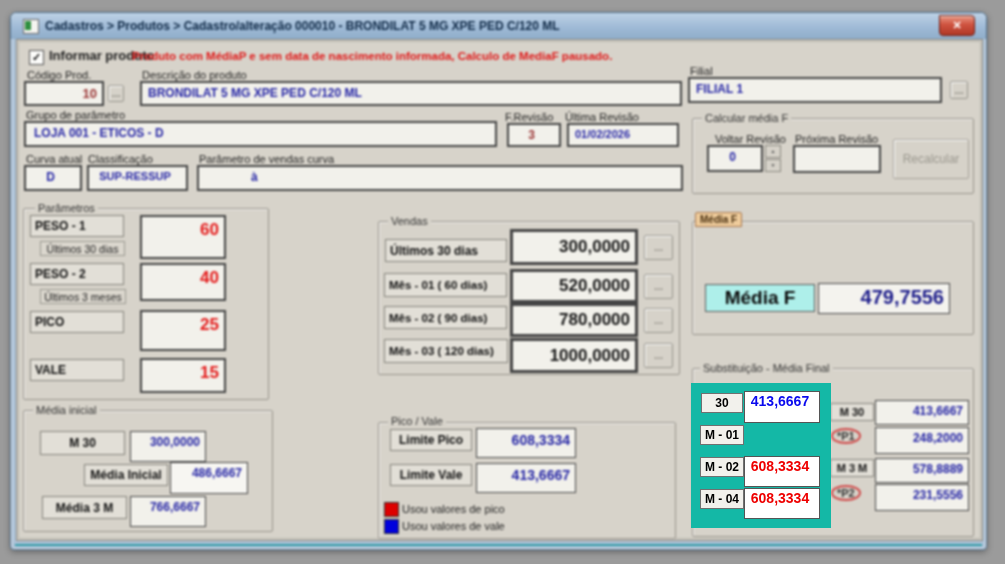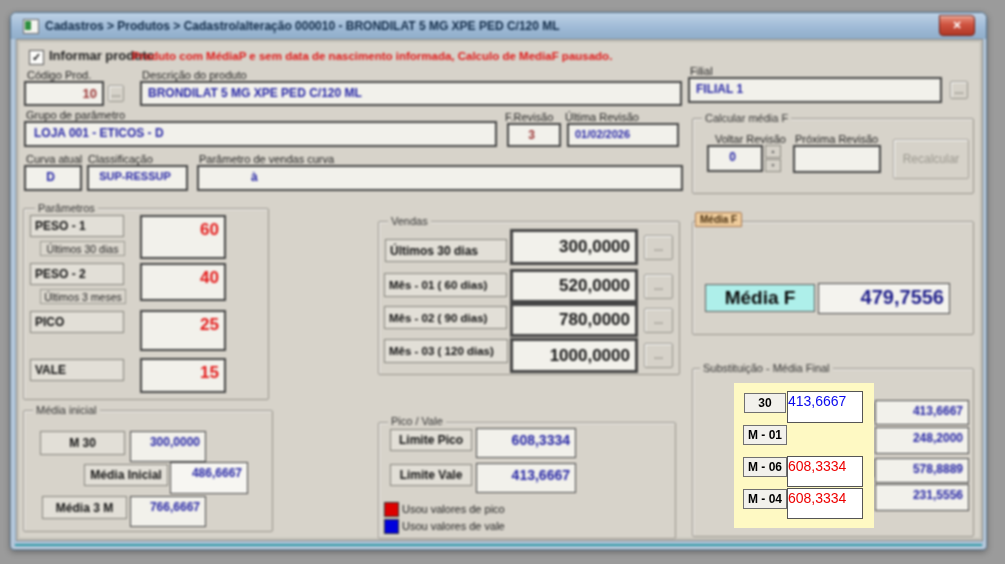--- a/index.html
+++ b/index.html
@@ -50,25 +50,25 @@
   .red-big{color:#e41a1a;font-size:17px;}
   .black-big{color:#151515;font-size:17px;}
   .legend-sq{position:absolute;width:13px;height:13px;border:1px solid #333;}
   .tab{position:absolute;background:#efcc9c;border:1px solid #a87850;font-size:10px;font-weight:bold;
     color:#4a3010;padding:1px 4px;border-radius:2px 2px 0 0;}
   .cyanbox{position:absolute;background:#aeefea;border:1px solid #5a5a5a;display:flex;align-items:center;
     justify-content:center;font-size:19px;font-weight:bold;color:#0a0a0a;box-sizing:border-box;}
   .ellipse{display:inline-block;border:2px solid #cf4848;border-radius:50%;padding:0 4px;
     font-weight:bold;font-size:11px;color:#333;background:transparent;}
   
-  .spotlight{position:absolute;left:691px;top:383px;width:140px;height:145px;background:#fef9c3;z-index:10;margin-left:43px;}
+  .spotlight{position:absolute;left:691px;top:383px;width:140px;height:145px;background:#14b8a6;z-index:10;}
   .sp-label{position:absolute;background:#f2f1ec;border:1px solid #707070;box-sizing:border-box;
     font-weight:bold;font-size:12px;color:#000;display:flex;align-items:center;justify-content:center;}
   .sp-field{position:absolute;background:#fff;border:1px solid #555;box-sizing:border-box;}
-  .sp-field span{display:block;text-align:left;padding:1px 4px 0 0;font-weight:normal;font-size:14px;}
+  .sp-field span{display:block;text-align:center;padding:1px 4px 0 0;font-weight:bold;font-size:14px;}
 </style>
 </head>
 <body>
 
 <div class="stage">
 
   <div class="window">
     <div class="titlebar">
       <div class="appicon"></div>
       <div class="title-text">Cadastros &gt; Produtos &gt; Cadastro/alteração  000010 - BRONDILAT 5 MG XPE PED C/120 ML</div>
@@ -244,21 +244,21 @@
     </div>
     <div class="teal-line"></div>
   </div>
 
   <div class="spotlight">
     <div class="sp-label" style="left:10px;top:10px;width:42px;height:20px;">30</div>
     <div class="sp-field" style="left:53px;top:8px;width:76px;height:32px;">
       <span style="color: rgb(10, 10, 238);">413,6667</span>
     </div>
     <div class="sp-label" style="left:9px;top:42px;width:44px;height:20px;">M - 01</div>
-    <div class="sp-label" style="left:9px;top:74px;width:44px;height:20px;">M - 06</div>
+    <div class="sp-label" style="left:9px;top:74px;width:44px;height:20px;">M - 02</div>
     <div class="sp-field" style="left:53px;top:73px;width:76px;height:31px;">
       <span style="color: rgb(238, 0, 0);">608,3334</span>
     </div>
     <div class="sp-label" style="left:9px;top:106px;width:44px;height:20px;">M - 04</div>
     <div class="sp-field" style="left:53px;top:105px;width:76px;height:31px;">
       <span style="color: rgb(238, 0, 0);">608,3334</span>
     </div>
   </div>
 
 </div>

